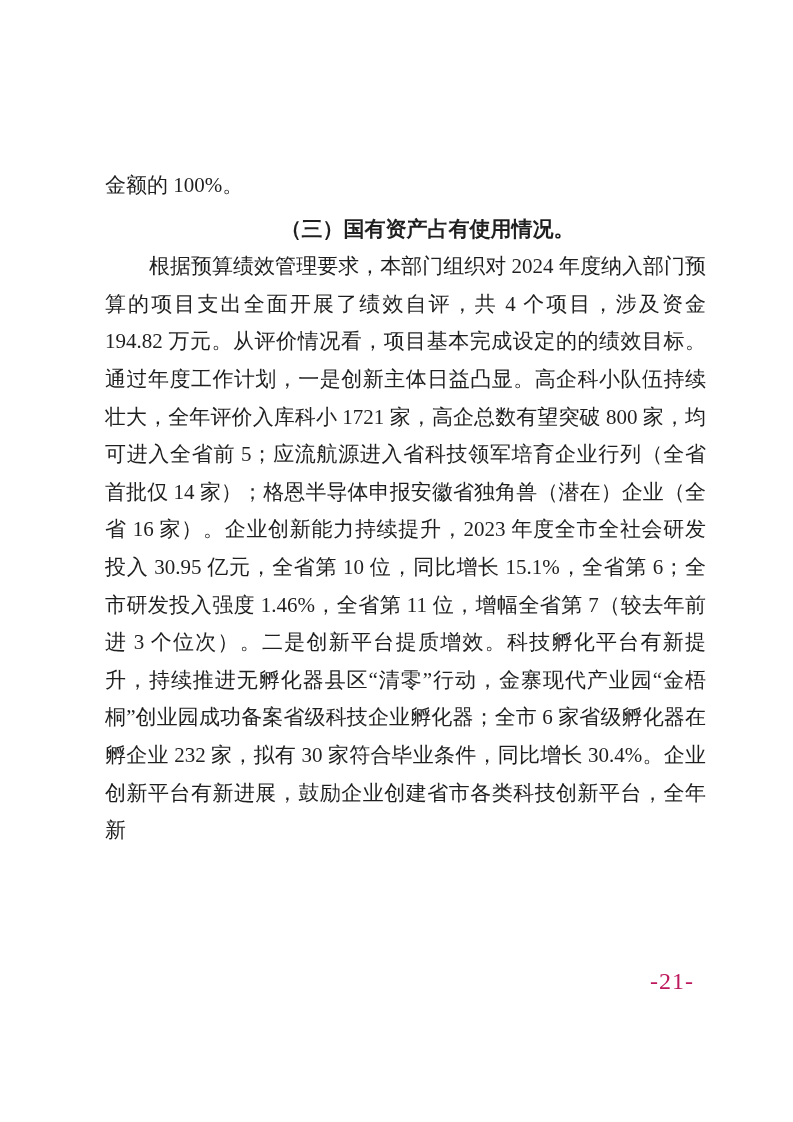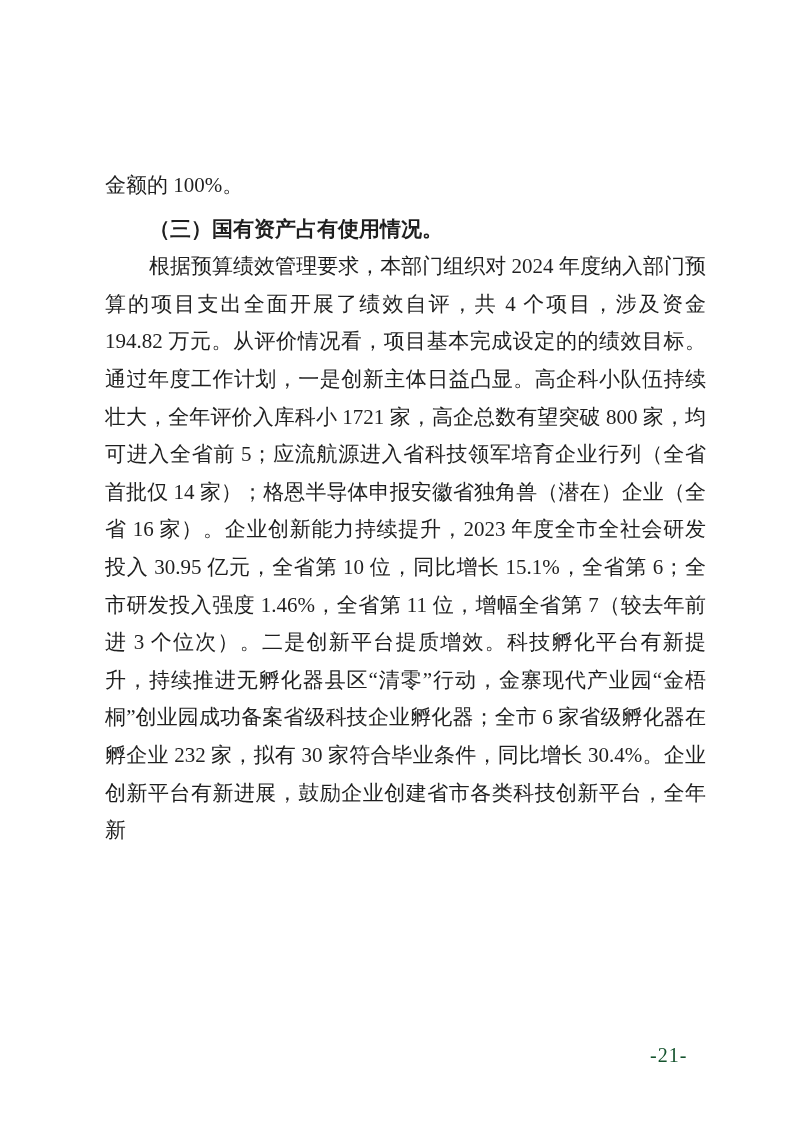--- a/index.html
+++ b/index.html
@@ -36,28 +36,28 @@
   p.para-indent {
     text-indent: 44px;
   }
   p.para-flat {
     text-indent: 0;
   }
   p.para-heading {
     font-weight: bold;
     text-indent: 44px;
     margin-top: 6px;
-    text-align: left;
+    text-align: center;
   }
   .page-number {
     position: absolute;
     left: 650px;
-    top: 1044px;
-    font-size: 20px;
-    color: #14532d;
+    top: 968px;
+    font-size: 24px;
+    color: #be185d;
     letter-spacing: 1px;
     font-family: "Liberation Serif", "DejaVu Serif", serif;
   }
 </style>
 </head>
 <body>
 
 <div class="page">
   <div class="text-block">
     <p class="para-flat">金额的 100%。</p>

